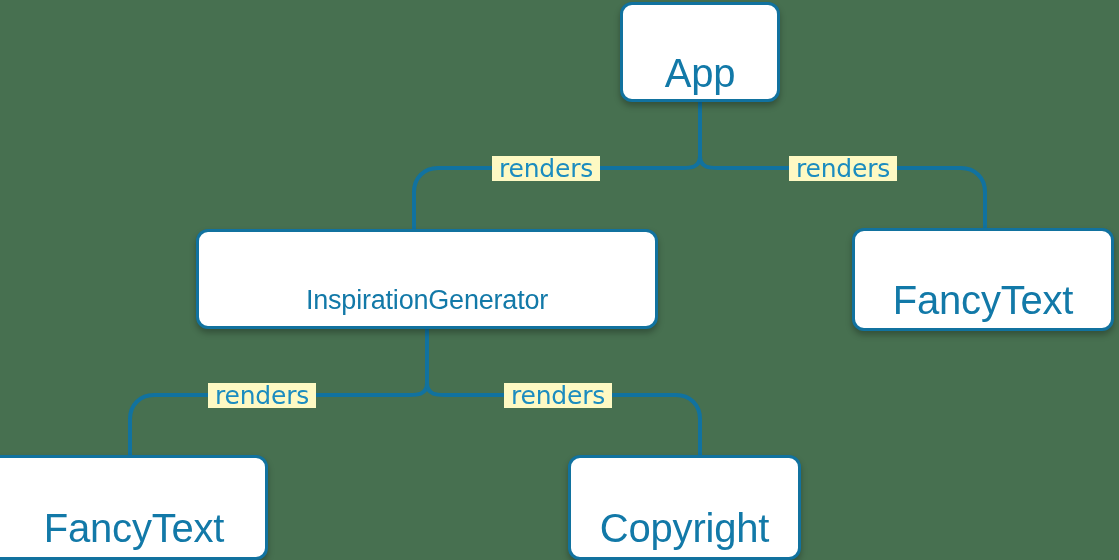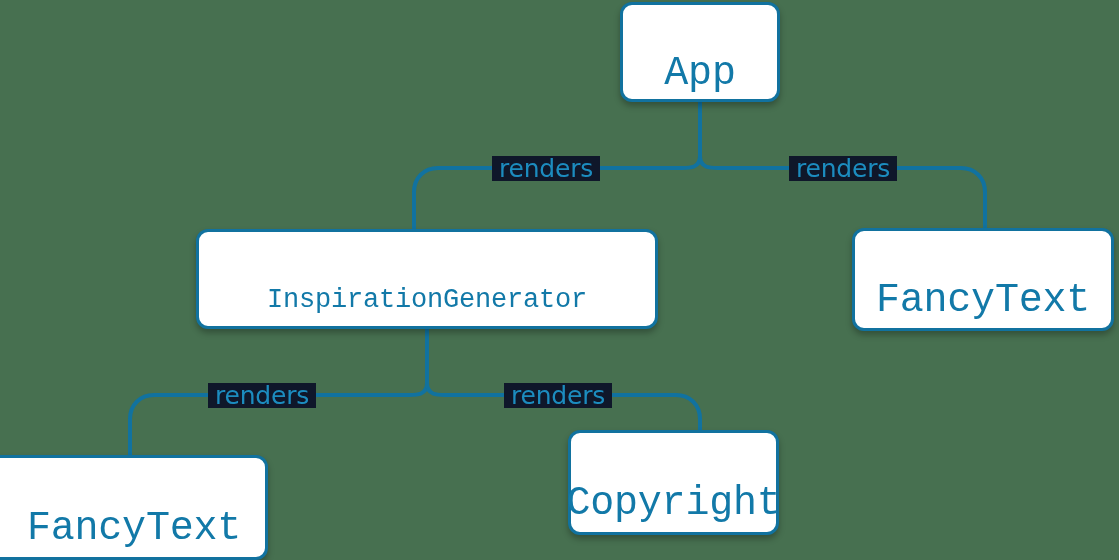--- a/index.html
+++ b/index.html
@@ -33,54 +33,54 @@
     border: 3px solid #11729f;
     border-radius: 12px;
     display: flex;
     align-items: center;
     justify-content: center;
     box-shadow: 0 4px 6px rgba(0,0,0,0.28);
     z-index: 3;
   }
   .node-label {
     color: #1279a8;
-    font-family: Liberation Mono, monospace;
+    font-family: Liberation Sans, sans-serif;
     font-weight: 400;
     letter-spacing: -0.2px;
     white-space: nowrap;
     margin-top: 42px;
   }
   .edge-label {
     position: absolute;
     color: #1c8cbf;
     font-family: "DejaVu Sans", sans-serif;
     font-size: 25px;
     font-weight: 400;
     letter-spacing: -0.2px;
     white-space: nowrap;
-    background: #0f172a;
+    background: #fef9c3;
     padding: 0 7px;
     line-height: 1;
     z-index: 2;
   }
 
   
   #node-app        { left: 620px; top: 2px;   width: 160px; height: 100px; }
   #node-app .node-label { font-size: 40px; }
 
   #node-inspiration{ left: 196px; top: 229px; width: 462px; height: 100px; }
   #node-inspiration .node-label { font-size: 27px; }
 
   #node-fancytext-right { left: 852px; top: 228px; width: 262px; height: 103px; }
   #node-fancytext-right .node-label { font-size: 40px; }
 
   #node-fancytext-left  { left: -14px; top: 455px; width: 282px; height: 105px; }
   #node-fancytext-left .node-label { font-size: 40px; padding-left: 14px; }
 
-  #node-copyright  { left: 568px; top: 430px; width: 211px; height: 105px; }
+  #node-copyright  { left: 568px; top: 455px; width: 233px; height: 105px; }
   #node-copyright .node-label { font-size: 40px; }
 
   
   #edge-label-app-inspiration   { left: 492px; top: 156px; }
   #edge-label-app-fancytext     { left: 789px; top: 156px; }
   #edge-label-ig-fancytext      { left: 208px; top: 383px; }
   #edge-label-ig-copyright      { left: 504px; top: 383px; }
 </style>
 </head>
 <body>

